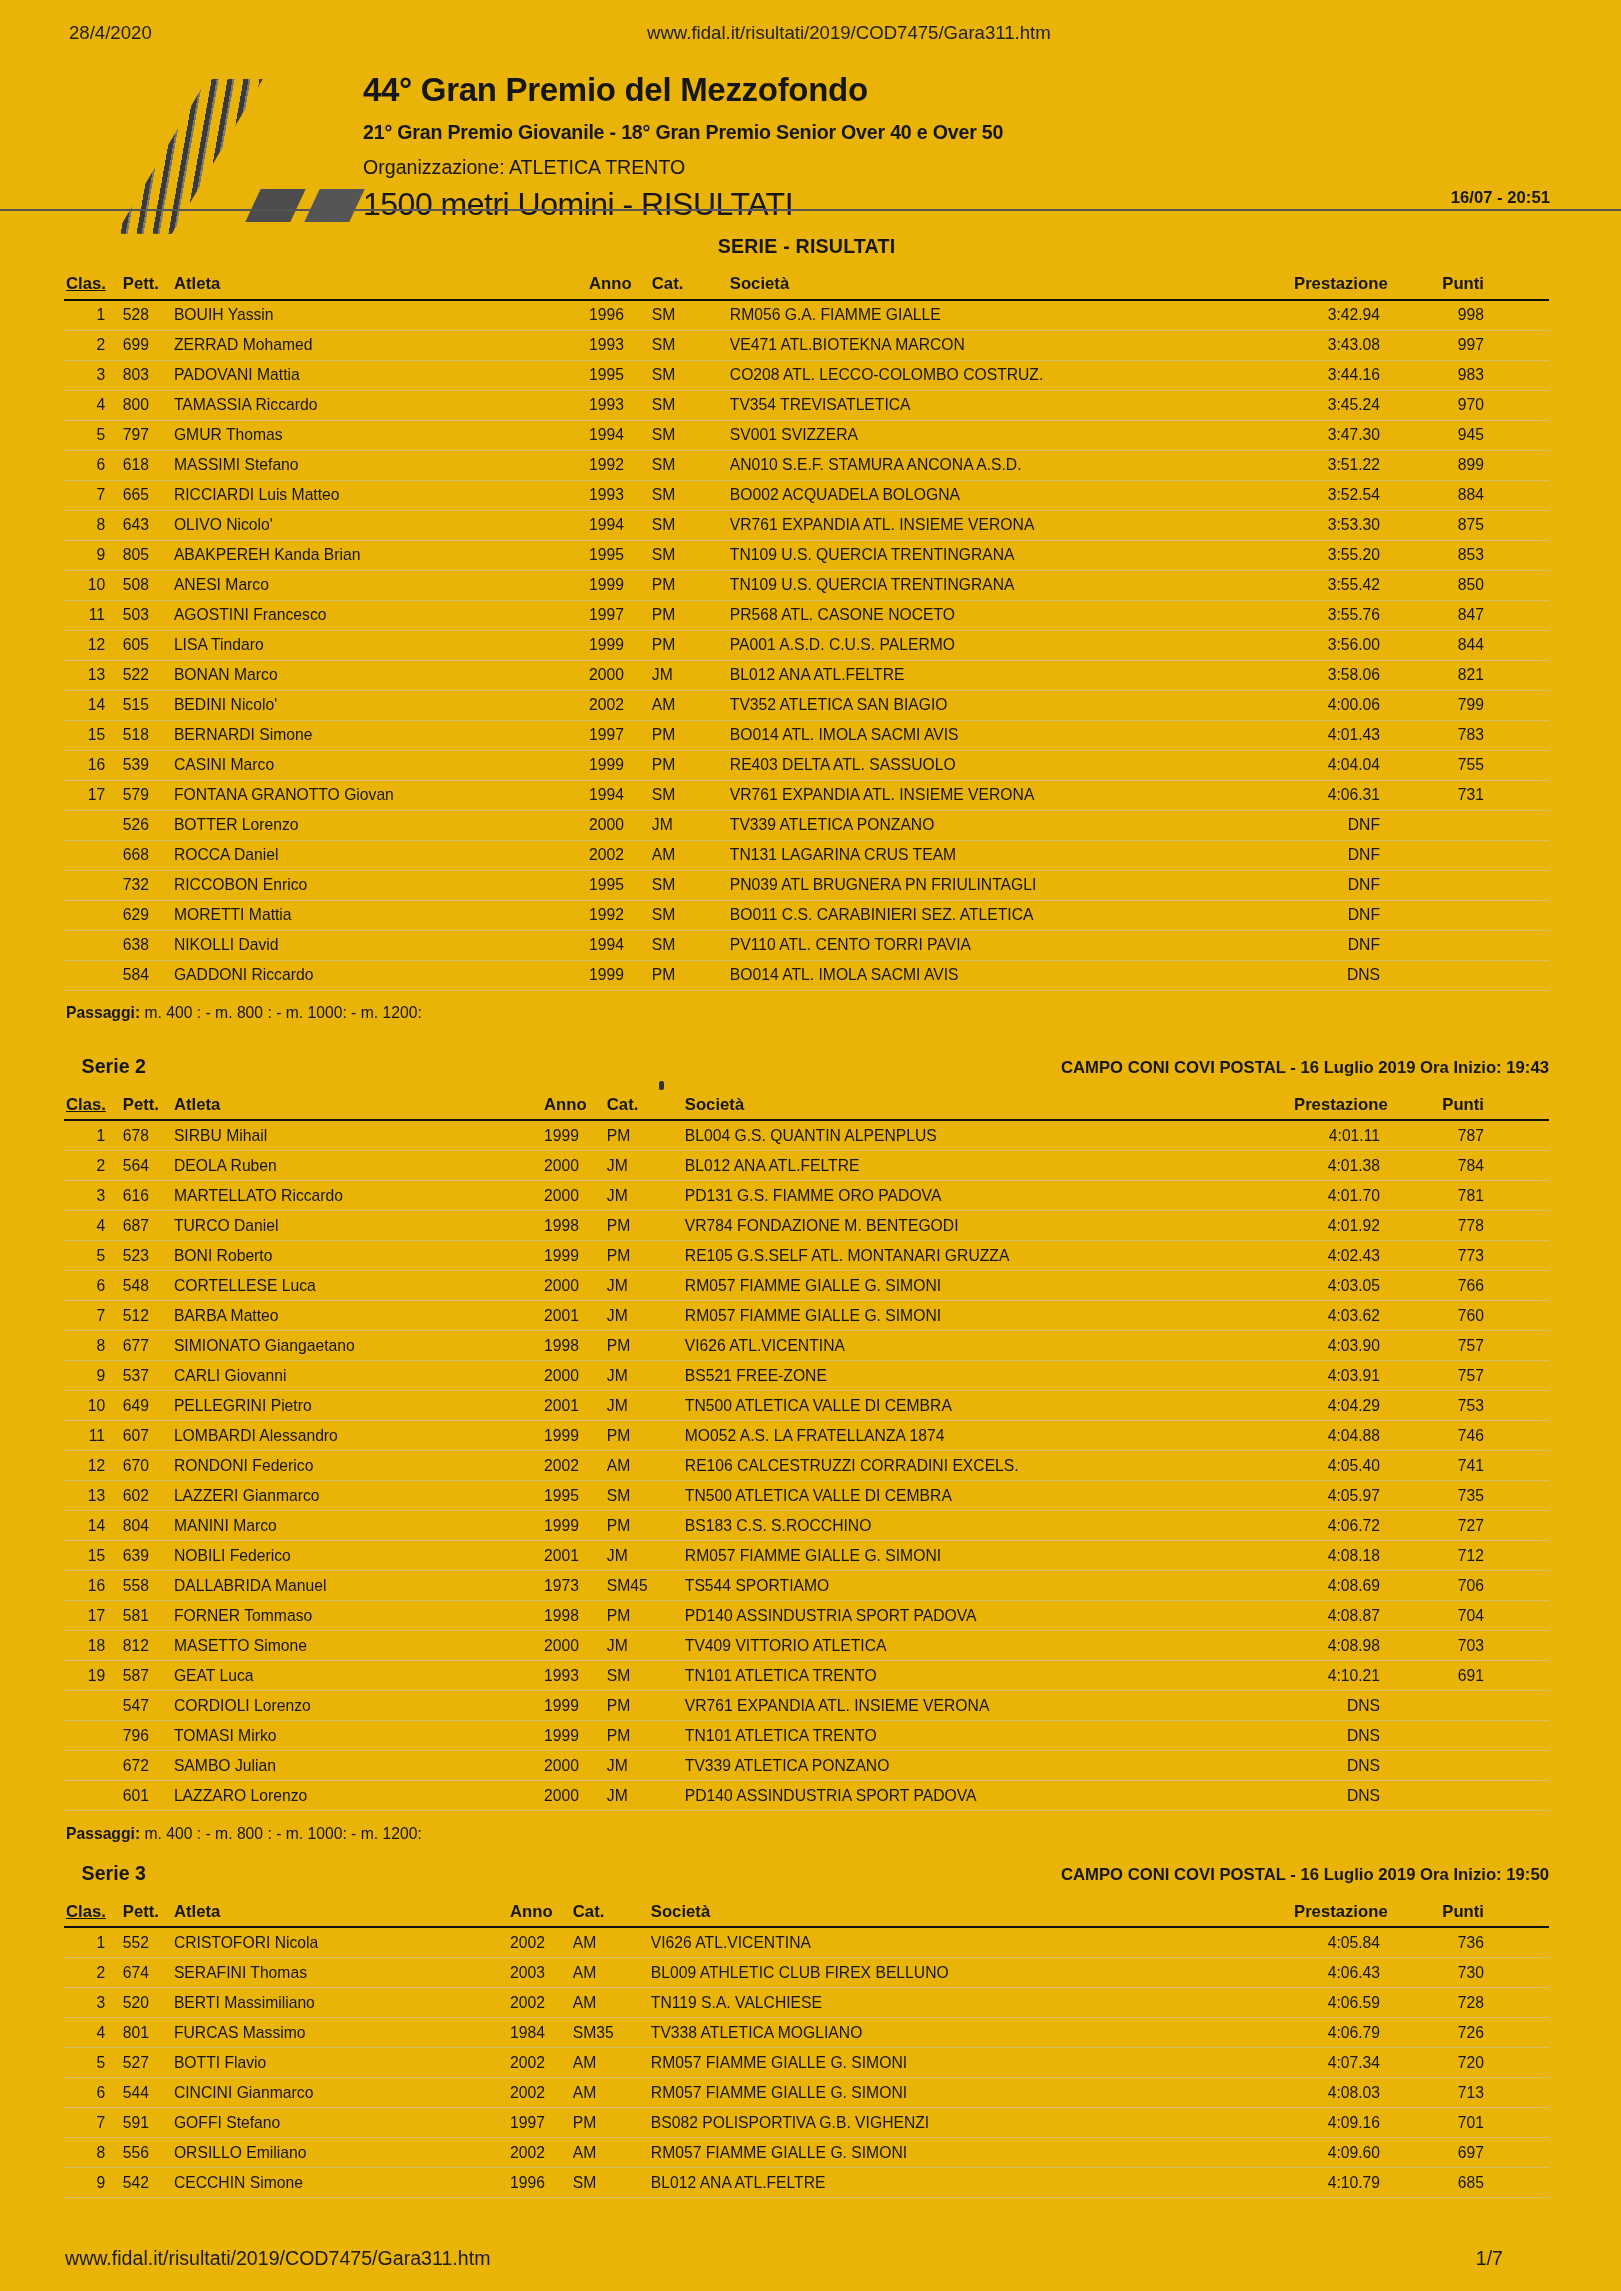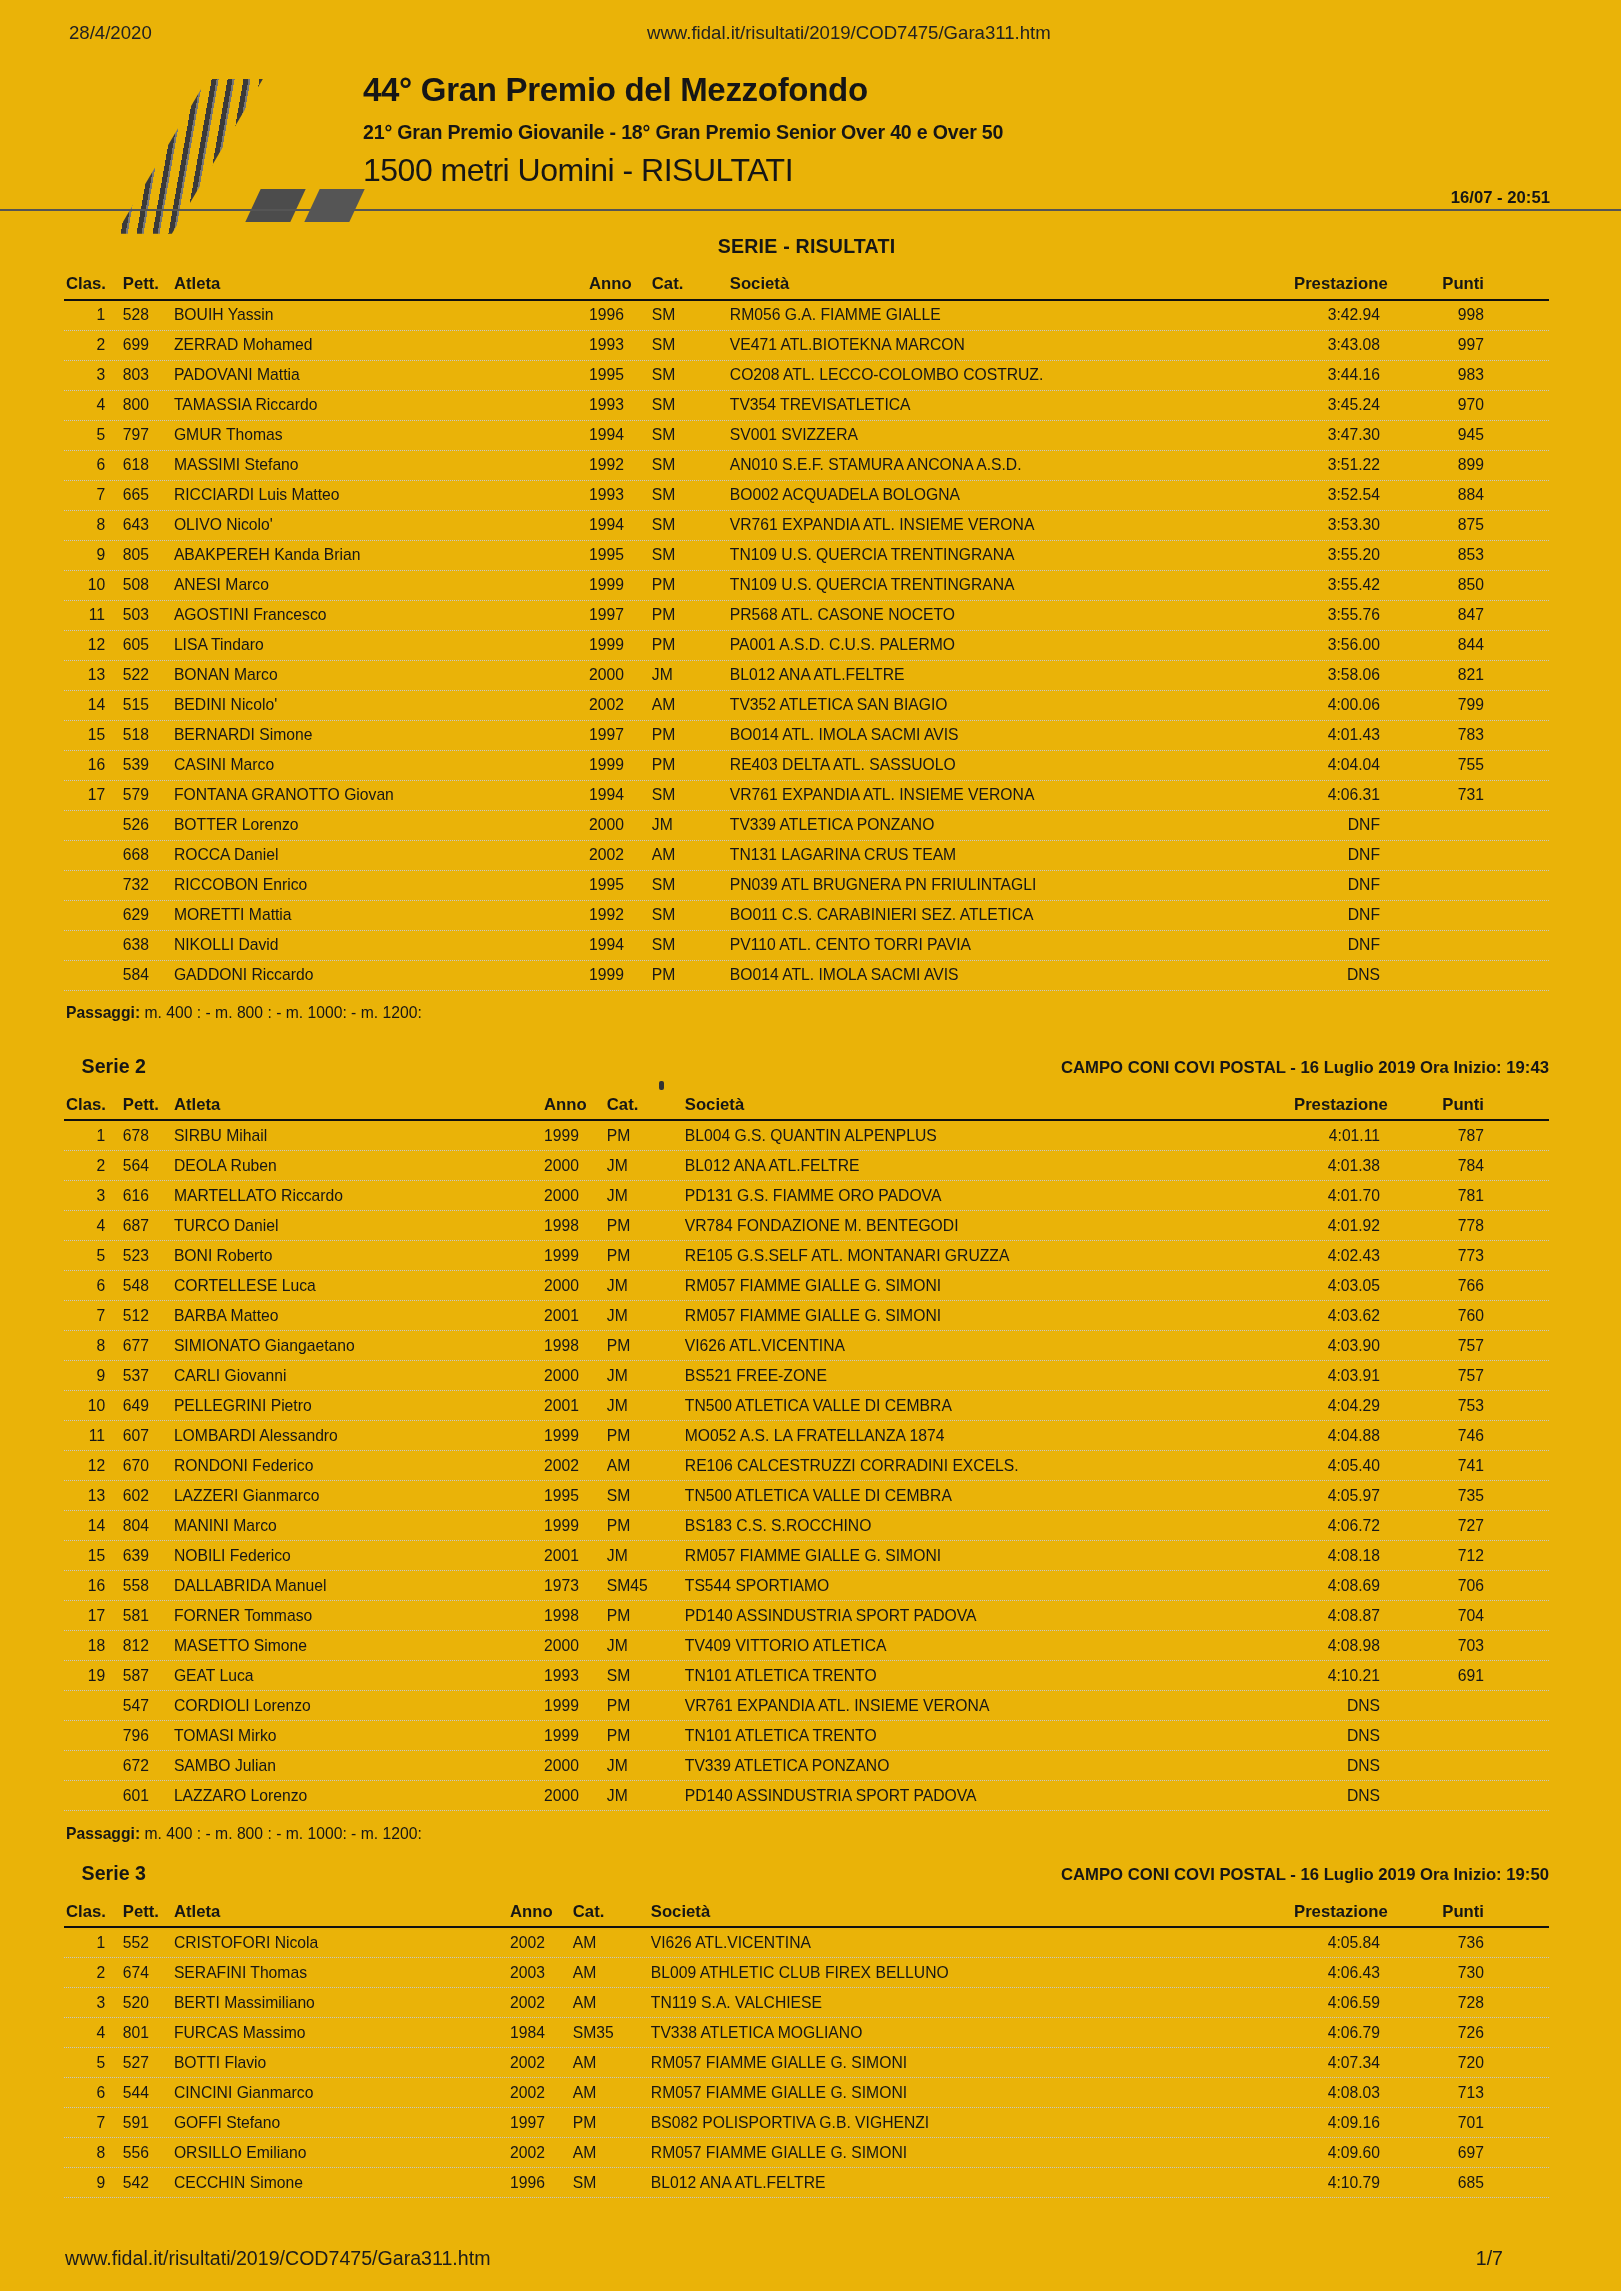--- a/index.html
+++ b/index.html
@@ -48,21 +48,21 @@
   .s1{--acol:417px;}
   .s2{--acol:372px;}
   .s3{--acol:338px;}
   .thead{
     font-weight:bold;font-size:16.7px;height:29px;
     border-bottom:2.9px solid #101010;
     margin-top:11.8px;
   }
   .trow{height:29px;font-size:15.7px;border-bottom:1px dotted #c6c6c6;}
   .c-clas{text-align:right;padding-right:5.9px;}
-  .thead .c-clas{text-align:left;padding-left:2px;}
+  .thead .c-clas{text-align:left;padding-left:2px;text-decoration:underline;}
   .c-pett{padding-left:11.8px;}
   .c-atleta{padding-left:3.9px;white-space:nowrap;overflow:hidden;}
   .c-anno{padding-left:2px;}
   .c-cat{padding-left:7.8px;}
   .c-societa{padding-left:7.8px;white-space:nowrap;overflow:hidden;}
   .c-prestazione{text-align:right;padding-right:61px;}
   .c-punti{text-align:right;padding-right:65px;}
   .passaggi{font-size:15.7px;margin-top:13.7px;padding-left:2px;}
   .passaggi b{font-weight:bold;}
   .spacer-s2{height:33px;}
@@ -85,20 +85,21 @@
 
   <div class="logo">
     <div class="logo-stripes"></div>
     <div class="logo-foot f1"></div>
     <div class="logo-foot f2"></div>
   </div>
 
   <div class="masthead">
     <div class="event-title">44° Gran Premio del Mezzofondo</div>
     <div class="event-subtitle">21° Gran Premio Giovanile - 18° Gran Premio Senior Over 40 e Over 50</div>
+    <div class="organization">Organizzazione: ATLETICA TRENTO</div>
     <div class="race-title">1500 metri Uomini - RISULTATI</div>
   </div>
   <div class="race-datetime">16/07 - 20:51</div>
 
   <div class="top-rule"></div>
 
   <div class="content">
     <div class="section-title">SERIE - RISULTATI</div>
     <div id="series-root">
   <div class="series-block s1">

